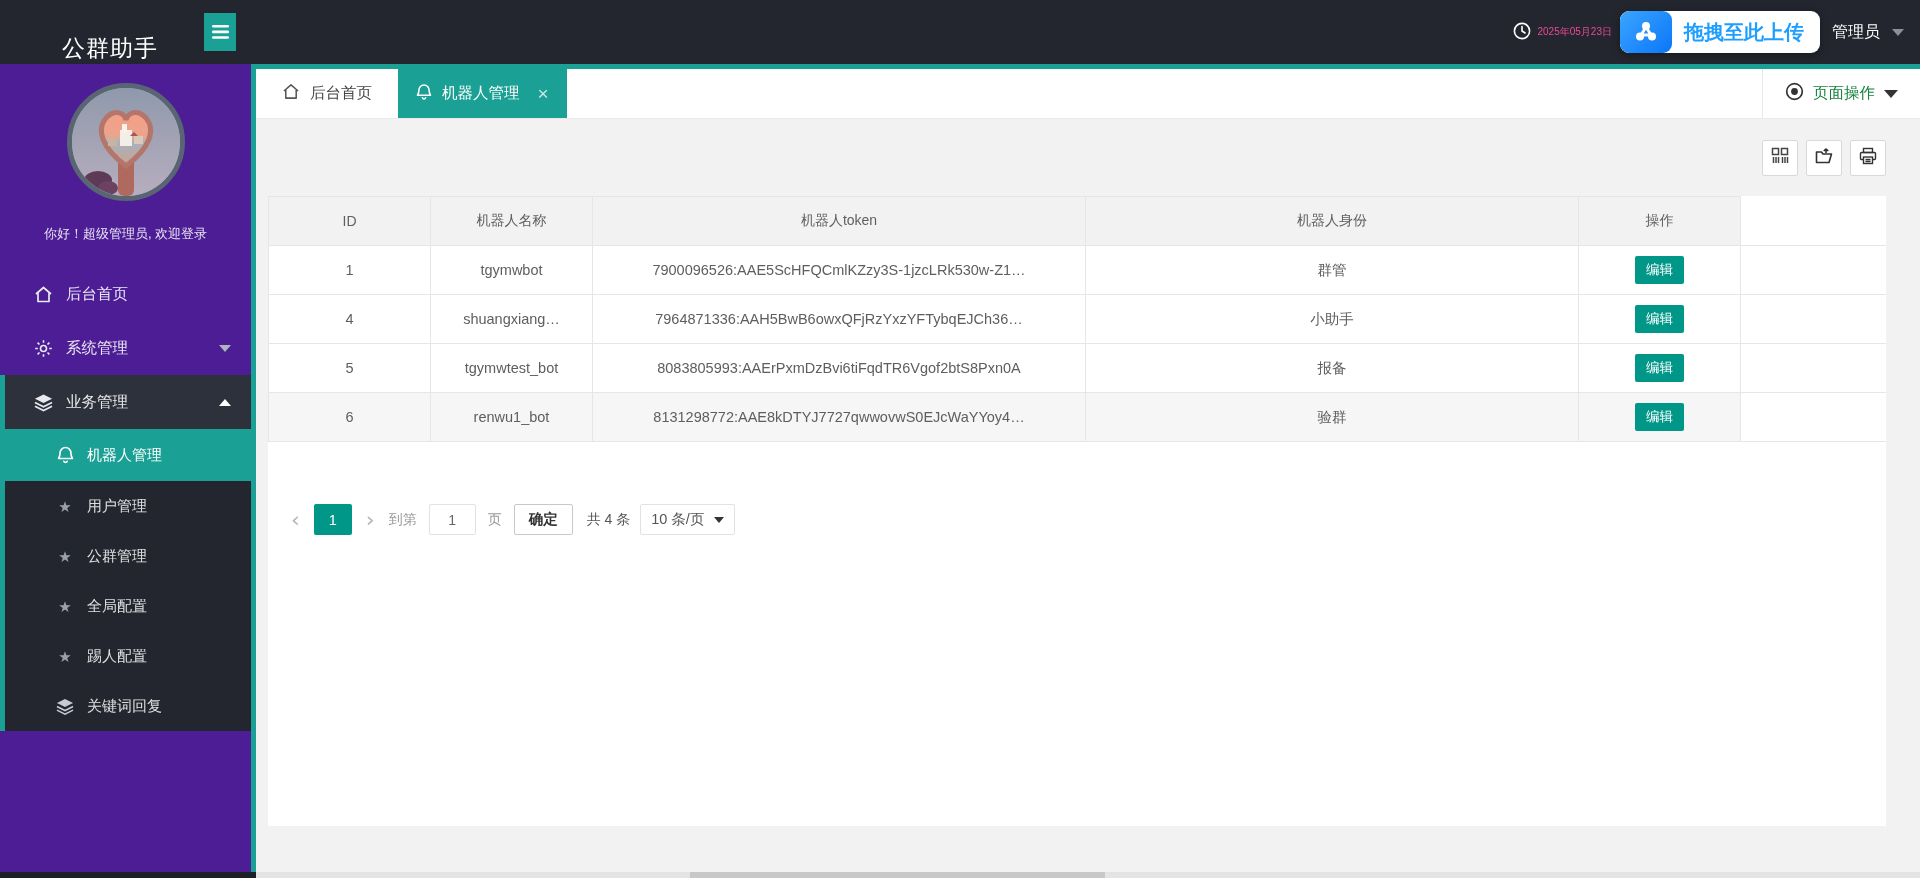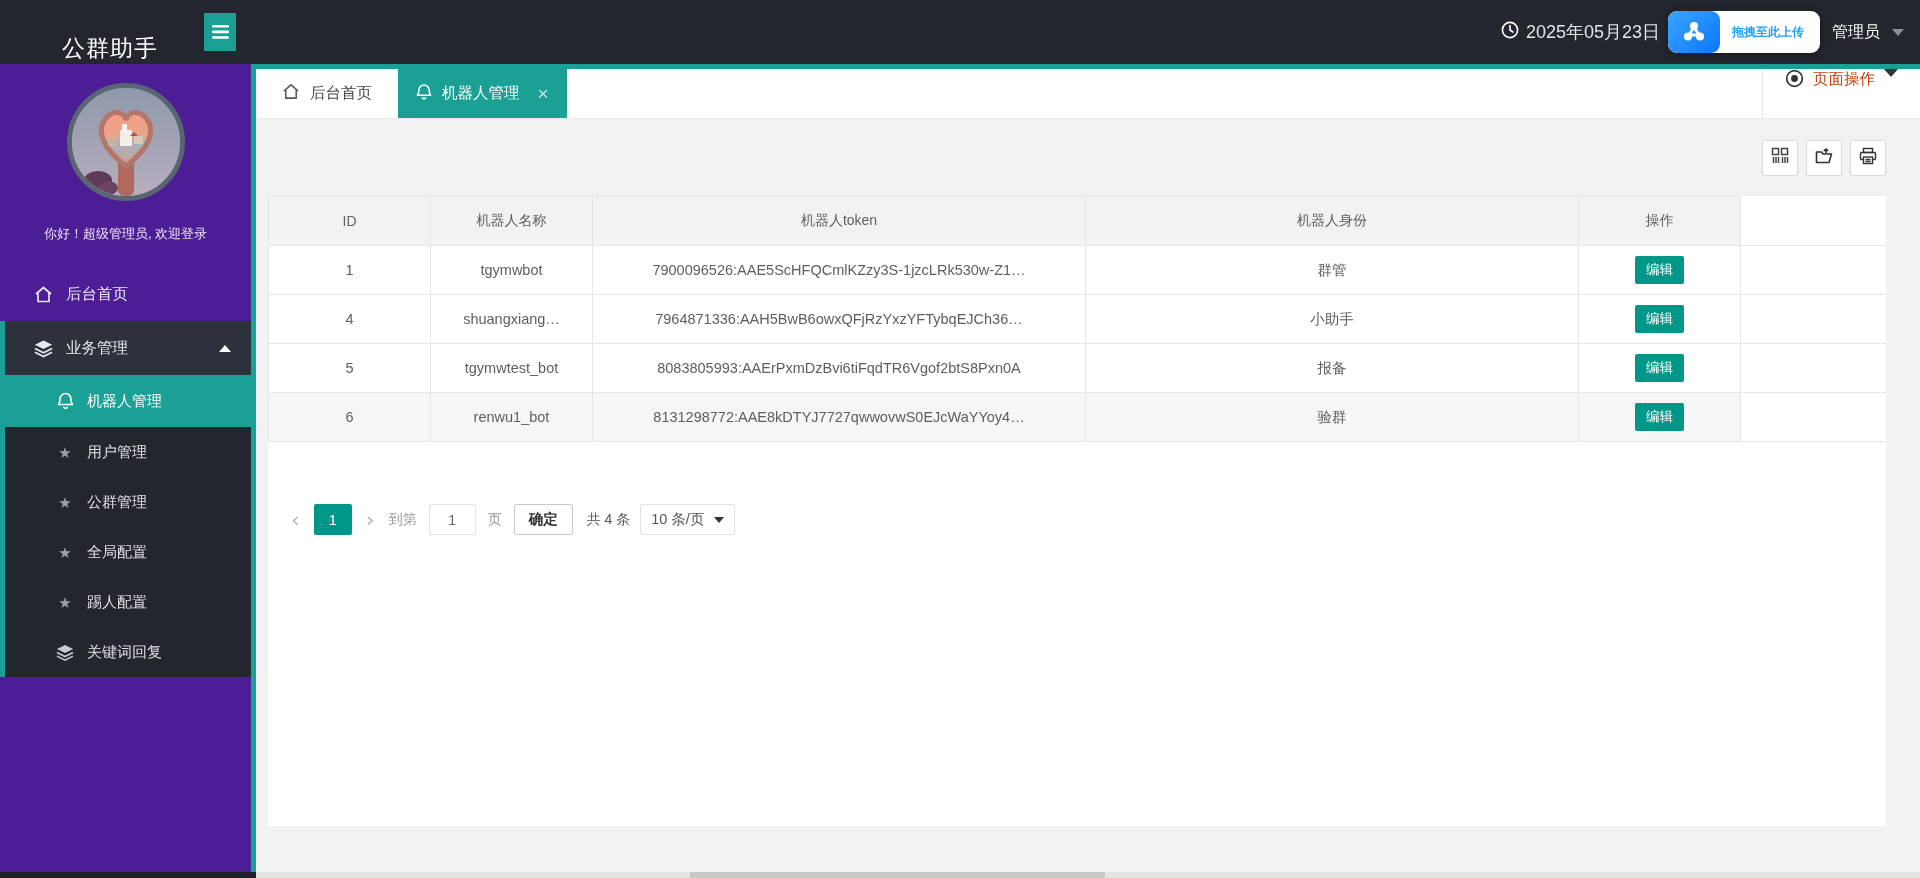--- a/index.html
+++ b/index.html
@@ -4,24 +4,24 @@
 <style>
   * { margin:0; padding:0; box-sizing:border-box; }
   html,body { width:1920px; height:878px; overflow:hidden; font-family:"Liberation Sans","DejaVu Sans",sans-serif; background:#fff; }
 
   
   .topbar { position:relative; height:64px; background:#23262E; display:flex; align-items:flex-end; }
   .brand { color:#fff; font-size:23px; letter-spacing:1px; padding-left:62px; }
   .burger { position:absolute; left:204px; top:13px; width:32px; height:38px; background:#1AA094; border:none; display:flex; align-items:center; justify-content:center; cursor:pointer; }
   .burger svg { display:block; }
   .top-right { position:absolute; right:16px; top:0; height:64px; display:flex; align-items:center; gap:8px; }
-  .date-wrap { display:flex; align-items:center; gap:7px; color:#e5e5e5; font-size:18px; }
+  .date-wrap { display:flex; align-items:center; gap:7px; color:#ec4899; font-size:10px; }
   .upload-pill { display:flex; align-items:center; background:#fff; border-radius:9px; height:42px; padding-right:16px; box-shadow:0 2px 8px rgba(0,0,0,.35); overflow:hidden; }
   .upload-ico { width:52px; height:42px; border-radius:9px; background:linear-gradient(135deg,#3aa5ff,#0b76f9); display:flex; align-items:center; justify-content:center; margin-right:12px; }
-  .upload-txt { color:#1E9FFF; font-size:12px; font-weight:bold; }
+  .upload-txt { color:#1E9FFF; font-size:20px; font-weight:bold; }
   .admin { color:#fff; font-size:16px; margin-left:4px; }
   .caret-down { width:0; height:0; border-left:6px solid transparent; border-right:6px solid transparent; border-top:7px solid #8a8f99; margin-left:4px; }
 
   
   .main-row { display:flex; height:808px; }
   .side { width:251px; background:#4c1d95; position:relative; flex-shrink:0; }
   .teal-divider { width:5px; background:#1AA094; flex-shrink:0; }
   .content { flex:1; display:flex; flex-direction:column; min-width:0; }
 
   
@@ -40,21 +40,21 @@
   .sub-item.active { background:#1AA094; color:#fff; height:52px; }
   .star-glyph { color:#9aa0ab; font-size:15px; line-height:1; }
 
   
   .teal-strip { height:5px; background:#1AA094; }
   .tabbar { height:50px; background:#fff; border-bottom:1px solid #e9e9e9; display:flex; align-items:stretch; }
   .tab { display:flex; align-items:center; gap:10px; padding:0 26px; font-size:15.5px; color:#444; cursor:pointer; }
   .tab.active { background:#1AA094; color:#fff; padding:0 18px; }
   .tab-close { color:rgba(255,255,255,.75); font-size:19px; margin-left:8px; cursor:pointer; }
   .tab-spacer { flex:1; }
-  .page-actions { display:flex; gap:9px; padding:0 22px; border-left:1px solid #e8e8e8; font-size:15.5px; color:#c2410c; cursor:pointer; }
+  .page-actions { display:flex; align-items:center; gap:9px; padding:0 22px; border-left:1px solid #e8e8e8; font-size:15.5px; color:#15803d; cursor:pointer; }
   .pa-caret { width:0; height:0; border-left:7px solid transparent; border-right:7px solid transparent; border-top:8px solid #333; }
 
   
   .content-body { flex:1; background:#f2f2f2; padding:0 34px 0 12px; display:flex; flex-direction:column; }
   .tool-row { height:77px; display:flex; align-items:center; justify-content:flex-end; gap:8px; }
   .tool-btn { width:36px; height:36px; background:#fff; border:1px solid #d9d9d9; border-radius:2px; display:flex; align-items:center; justify-content:center; cursor:pointer; }
   .card { background:#fff; height:630px; }
 
   table.bots { width:100%; border-collapse:collapse; table-layout:fixed; }
   table.bots th { height:49px; background:#f2f2f2; border:1px solid #e6e6e6; color:#5f5f5f; font-weight:normal; font-size:14px; }
@@ -160,20 +160,32 @@
 
     <div class="nav">
       <div class="nav-item">
         <span class="mi">
           <svg width="19" height="17" viewBox="0 0 19 17">
               <path d="M2 8 L9.5 1.5 L17 8 M4 7 V15.5 H15 V7" fill="none" stroke="#e8eaee" stroke-width="1.7" stroke-linejoin="round"></path>
             </svg>
         </span>
         <span>后台首页</span>
       </div>
+      <div class="nav-item">
+        <span class="mi">
+          <svg width="19" height="19" viewBox="0 0 19 19">
+              <g stroke="#e8eaee" stroke-width="1.6" fill="none">
+                <circle cx="9.5" cy="9.5" r="3"></circle>
+                <path d="M9.5 1.2v2.6M9.5 15.2v2.6M1.2 9.5h2.6M15.2 9.5h2.6M3.6 3.6l1.9 1.9M13.5 13.5l1.9 1.9M15.4 3.6l-1.9 1.9M5.5 13.5l-1.9 1.9"></path>
+              </g>
+            </svg>
+        </span>
+        <span>系统管理</span>
+        <span class="nav-chevron chev-dn"></span>
+      </div>
 
       <div class="menu-group-open">
         <div class="nav-item group-head">
           <span class="mi">
             <svg width="20" height="19" viewBox="0 0 20 19">
                 <path d="M10 1 L19 5.5 L10 10 L1 5.5 Z" fill="#e8eaee"></path>
                 <path d="M1 9.5 L10 14 L19 9.5" fill="none" stroke="#e8eaee" stroke-width="1.7"></path>
                 <path d="M1 13.5 L10 18 L19 13.5" fill="none" stroke="#e8eaee" stroke-width="1.7"></path>
               </svg>
           </span>

